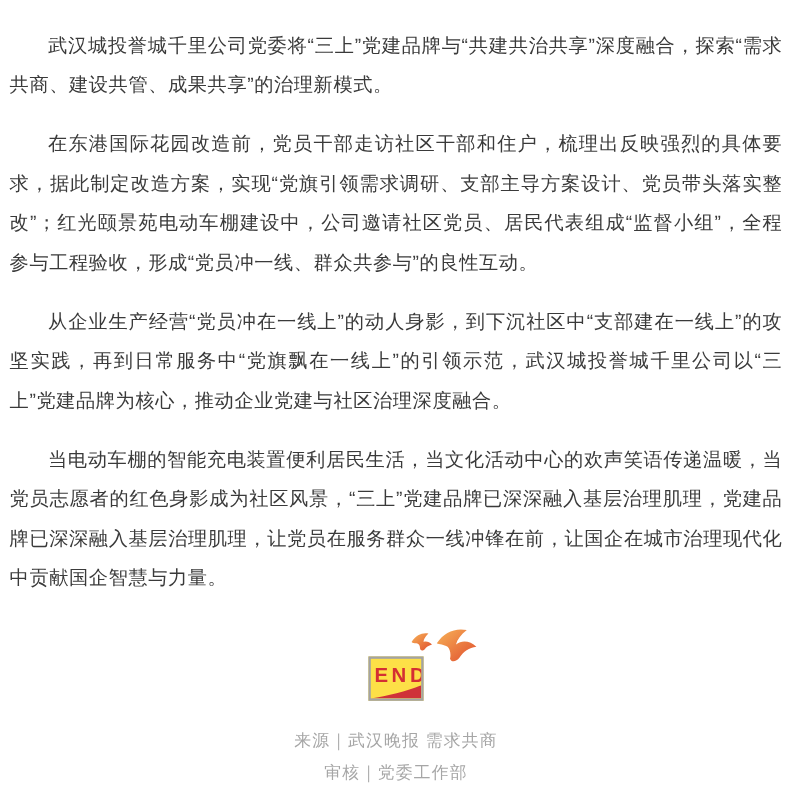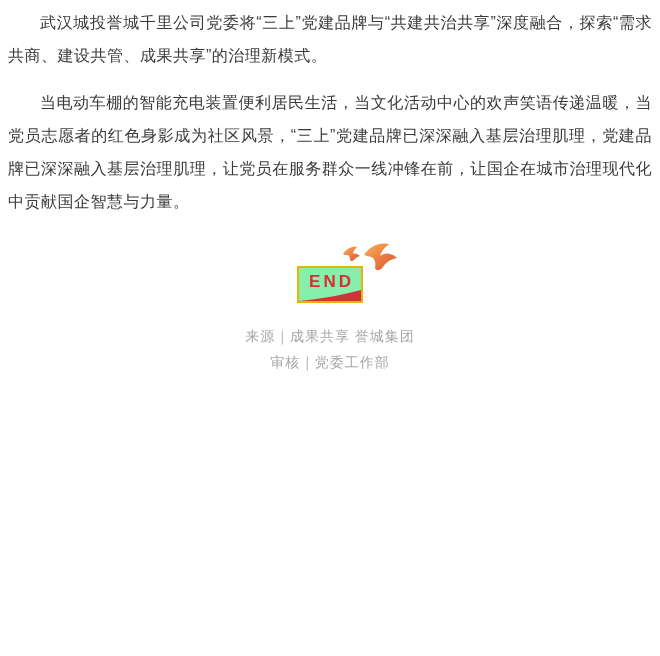--- a/index.html
+++ b/index.html
@@ -8,21 +8,21 @@
     height: 656px;
     background: #ffffff;
     font-family: "Liberation Sans", "DejaVu Sans", sans-serif;
     overflow: hidden;
     position: relative;
   }
   .article-body {
     padding: 6px 8px 0 8px;
   }
   .article-body p {
-    margin: 0 0 14px 0;
+    margin: 16px 0 14px 0;
     font-size: 16px;
     line-height: 33px;
     color: #3a3a3a;
     text-align: justify;
     text-indent: 2em;
     letter-spacing: 0.5px;
   }
   .end-section {
     position: relative;
     margin-top: 27px;
@@ -33,24 +33,24 @@
     left: calc(50% + 12px);
     top: -2px;
     width: 56px;
     height: 28px;
   }
   .end-badge {
     position: absolute;
     left: 50%;
     transform: translateX(-50%);
     top: 21px;
-    width: 66px;
+    width: 46px;
     height: 37px;
-    border: 2px solid #eab308;
-    background: #86efac;
+    border: 2px solid #a3a3a3;
+    background: #fde047;
     box-sizing: border-box;
     overflow: hidden;
   }
   .end-badge .end-label {
     position: absolute;
     top: 4px;
     left: 0;
     right: 0;
     text-align: center;
     font-size: 17px;
@@ -78,20 +78,22 @@
     letter-spacing: 1px;
   }
 </style>
 </head>
 <body>
 
 <main>
 
   <section class="article-body">
     <p>武汉城投誉城千里公司党委将“三上”党建品牌与“共建共治共享”深度融合，探索“需求共商、建设共管、成果共享”的治理新模式。</p>
+    <p>在东港国际花园改造前，党员干部走访社区干部和住户，梳理出反映强烈的具体要求，据此制定改造方案，实现“党旗引领需求调研、支部主导方案设计、党员带头落实整改”；红光颐景苑电动车棚建设中，公司邀请社区党员、居民代表组成“监督小组”，全程参与工程验收，形成“党员冲一线、群众共参与”的良性互动。</p>
+    <p>从企业生产经营“党员冲在一线上”的动人身影，到下沉社区中“支部建在一线上”的攻坚实践，再到日常服务中“党旗飘在一线上”的引领示范，武汉城投誉城千里公司以“三上”党建品牌为核心，推动企业党建与社区治理深度融合。</p>
     <p>当电动车棚的智能充电装置便利居民生活，当文化活动中心的欢声笑语传递温暖，当党员志愿者的红色身影成为社区风景，“三上”党建品牌已深深融入基层治理肌理，党建品牌已深深融入基层治理肌理，让党员在服务群众一线冲锋在前，让国企在城市治理现代化中贡献国企智慧与力量。</p>
   </section>
 
   <div class="end-section">
     <svg class="birds" viewBox="0 0 56 28" xmlns="http://www.w3.org/2000/svg" aria-hidden="true">
       <defs>
         <linearGradient id="birdGrad" x1="0" y1="0" x2="1" y2="1">
           <stop offset="0" stop-color="#f7b257"></stop>
           <stop offset="1" stop-color="#e04e2e"></stop>
         </linearGradient>
@@ -102,17 +104,17 @@
 
     <div class="end-badge">
       <span class="end-label">END</span>
       <svg class="wedge" viewBox="0 0 62 11" preserveAspectRatio="none" xmlns="http://www.w3.org/2000/svg" aria-hidden="true">
         <path d="M0 11 C20 9 44 5 62 0 L62 11 Z" fill="#cf3239"></path>
       </svg>
     </div>
   </div>
 
   <footer class="article-footer">
-    <div class="footer-line">来源｜成果共享 誉城集团</div>
+    <div class="footer-line">来源｜武汉晚报 需求共商</div>
     <div class="footer-line">审核｜党委工作部</div>
   </footer>
 
 </main>
 
 </body></html>

